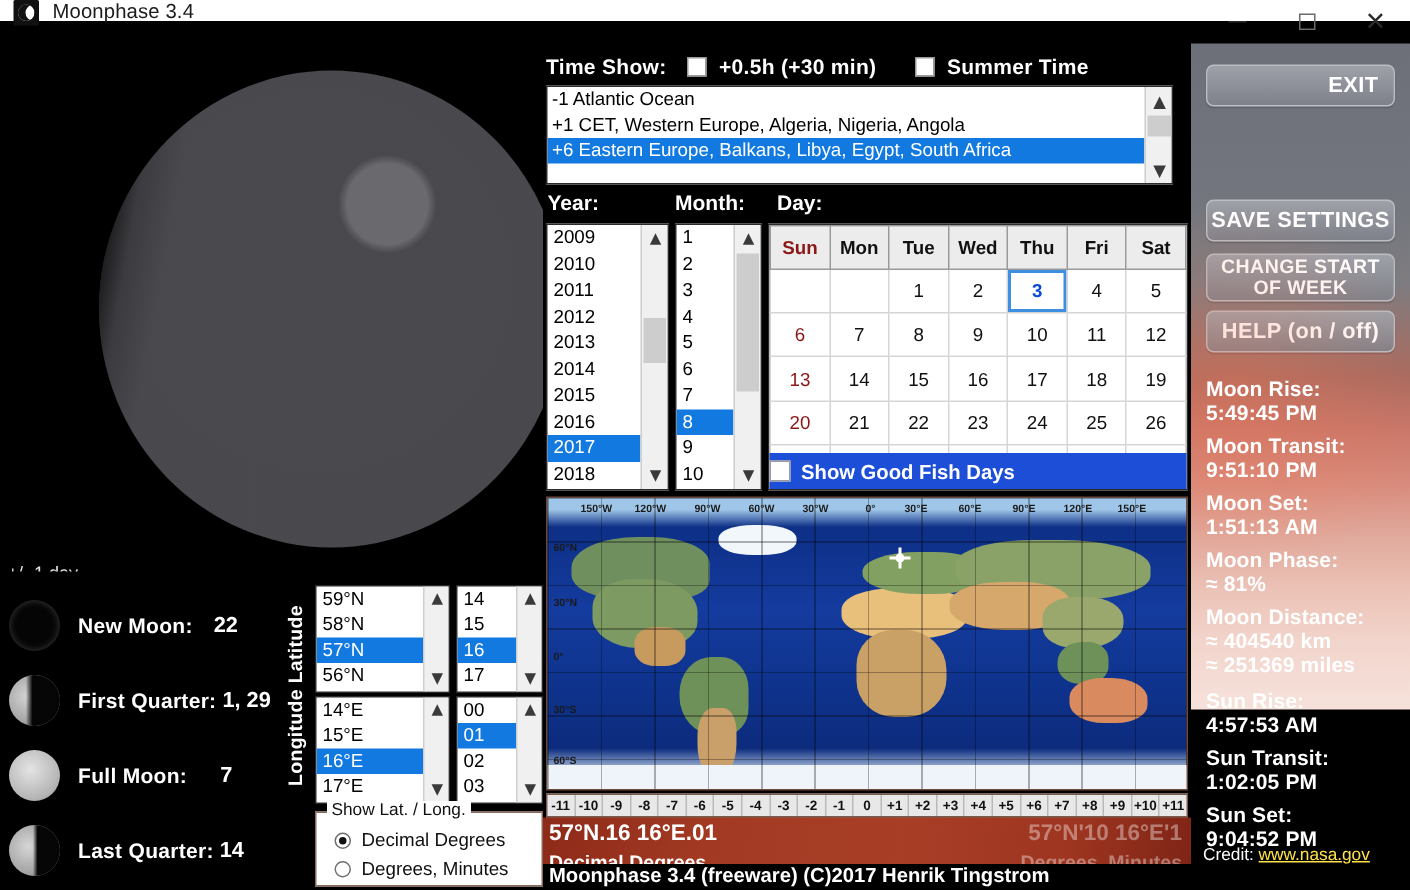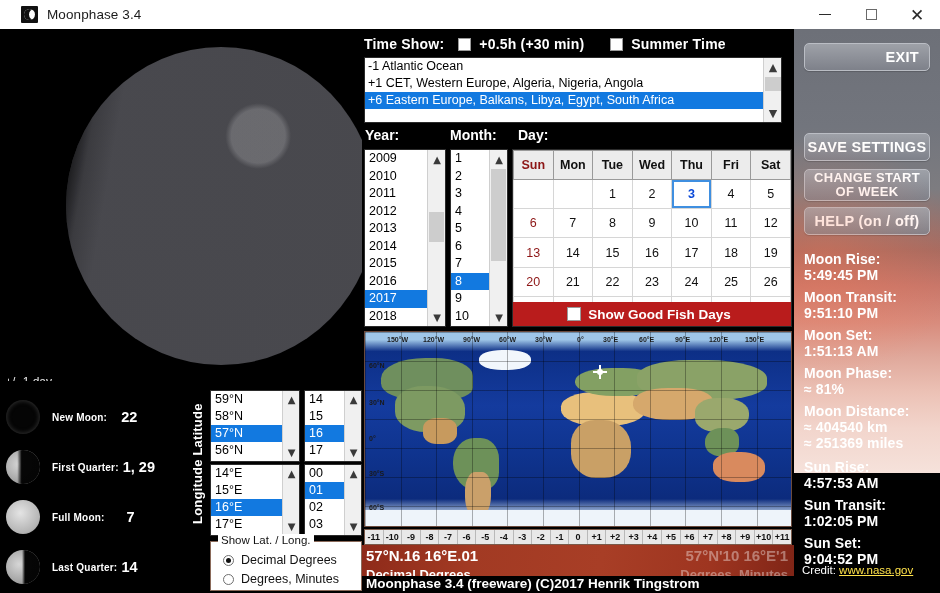--- a/index.html
+++ b/index.html
@@ -4,22 +4,22 @@
 <style>
   * { box-sizing: border-box; margin: 0; padding: 0; }
   html, body {
     width: 940px; height: 593px;
     font-family: "Liberation Sans", sans-serif;
     overflow: hidden; background: #000;
   }
 
   
   #titlebar {
-    position: absolute; left: 0; top: 0; width: 940px; height: 29px;
-    background: #ffffff; display: flex; align-items: center; padding-left: 12px;
+    position: absolute; left: 0; top: 0; width: 940px; height: 14px;
+    background: #ffffff; display: flex; align-items: flex-start;
   }
   #title-icon {
     width: 17px; height: 17px; margin-left: 9px; margin-right: 9px;
     background: #111; position: relative; border-radius: 1px;
     display:flex; align-items:center; justify-content:center;
   }
   #title-icon::after{
     content:""; width:11px; height:11px; border-radius:50%;
     background:#fff;
     box-shadow: 5px 0 0 0 #111 inset, 6px 0px 0 0 #111;
@@ -65,21 +65,21 @@
   
   #phase-list { position:absolute; left:0px; top:368px; width:190px; height:196px; }
   .phase-row { position:absolute; left:6px; display:flex; align-items:center; height:40px; }
   .phase-ico { width:34px; height:34px; border-radius:50%; margin-right:12px; position:relative; flex:none;}
   .ph-new   { background:#050505; box-shadow: inset 0 0 4px 1px #2d2d2d; }
   .ph-first { background: radial-gradient(circle at 38% 42%, #d6d6d6, #9a9a9a 72%, #5a5a5a 100%); }
   .ph-first::after{content:"";position:absolute;inset:0;border-radius:50%;background:linear-gradient(90deg, rgba(0,0,0,0) 0 33%, rgba(0,0,0,0.97) 46% 100%);}
   .ph-full  { background: radial-gradient(circle at 42% 38%, #e4e4e4, #b3b3b3 70%, #6f6f6f 100%); }
   .ph-last  { background: radial-gradient(circle at 38% 42%, #d6d6d6, #9a9a9a 72%, #5a5a5a 100%); }
   .ph-last::after{content:"";position:absolute;inset:0;border-radius:50%;background:linear-gradient(90deg, rgba(0,0,0,0) 0 47%, rgba(0,0,0,0.97) 56% 100%);}
-  .phase-label { color:#fff; font-size:10px; font-weight:bold; letter-spacing:.2px; white-space:nowrap;}
+  .phase-label { color:#fff; font-size:14px; font-weight:bold; letter-spacing:.2px; white-space:nowrap;}
   .phase-val { color:#fff; font-size:14.5px; font-weight:bold; margin-left:4px;}
 
   
   #lonlat-label {
     position:absolute; left:186px; top:356px; width:22px; height:158px;
     color:#fff; font-size:13px; font-weight:bold;
     writing-mode: vertical-rl; transform: rotate(180deg);
     display:flex; align-items:center; justify-content:center; letter-spacing:.2px;
   }
 
@@ -143,22 +143,22 @@
 
   
   #cal { position:absolute; left:150px; top:120px; width:280px; height:178px;
          background:#fff; border:1px solid #2b2b2b; }
   #cal table { border-collapse:collapse; width:100%; height:100%; table-layout:fixed;}
   #cal th, #cal td { border:1px solid #d6d6d6; text-align:center; font-size:12.5px; color:#111; height:22px;}
   #cal th { background:#ececec; font-weight:bold; border:1px solid #9a9a9a; font-size:12.5px;}
   #cal th.sun { color:#8d1616; }
   #cal td.sun { color:#8d1616; }
   #cal td.today { color:#0a49d8; font-weight:bold; box-shadow: inset 0 0 0 2px #3f8fe0; }
-  #fishbar { position:absolute; left:0; bottom:0; width:278px; height:24px; background:#b91c1c;
-             display:flex; align-items:center; justify-content:center; padding-right:6px;}
+  #fishbar { position:absolute; left:0; bottom:0; width:278px; height:24px; background:#1d4ed8;
+             display:flex; align-items:center; justify-content:flex-start; padding-right:6px;}
   #fishbar .chk{ width:14px; height:14px; margin-right:7px;}
   #fishbar .lbl{ color:#fff; font-size:13.5px; font-weight:bold;}
 
   
   #map { position:absolute; left:2px; top:302px; width:428px; height:196px; overflow:hidden;
          border:1px solid #6b4a3c;
          background:
            linear-gradient(180deg,#9fc6e8 0 4%, #0d2f86 10%, #143b9e 38%, #0f348f 62%, #0c2b7d 86%, #cfe3f3 95%, #e9f2fa 100%);}
   .land { position:absolute; border-radius:42% 38% 45% 40%; }
   #map .grid { position:absolute; inset:0; pointer-events:none;

